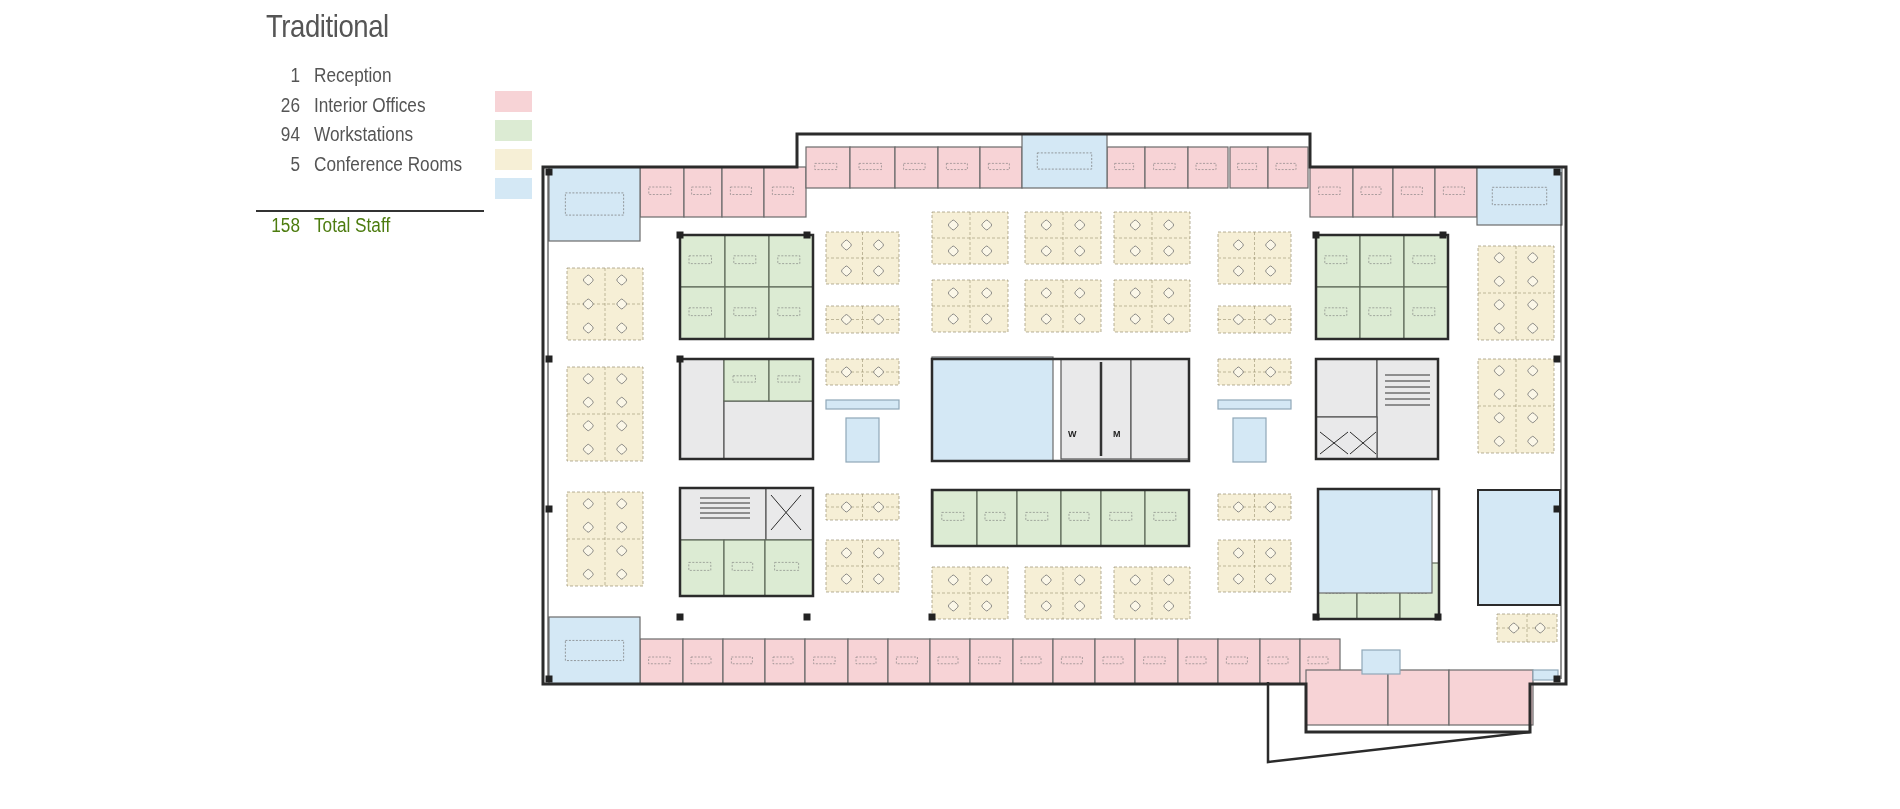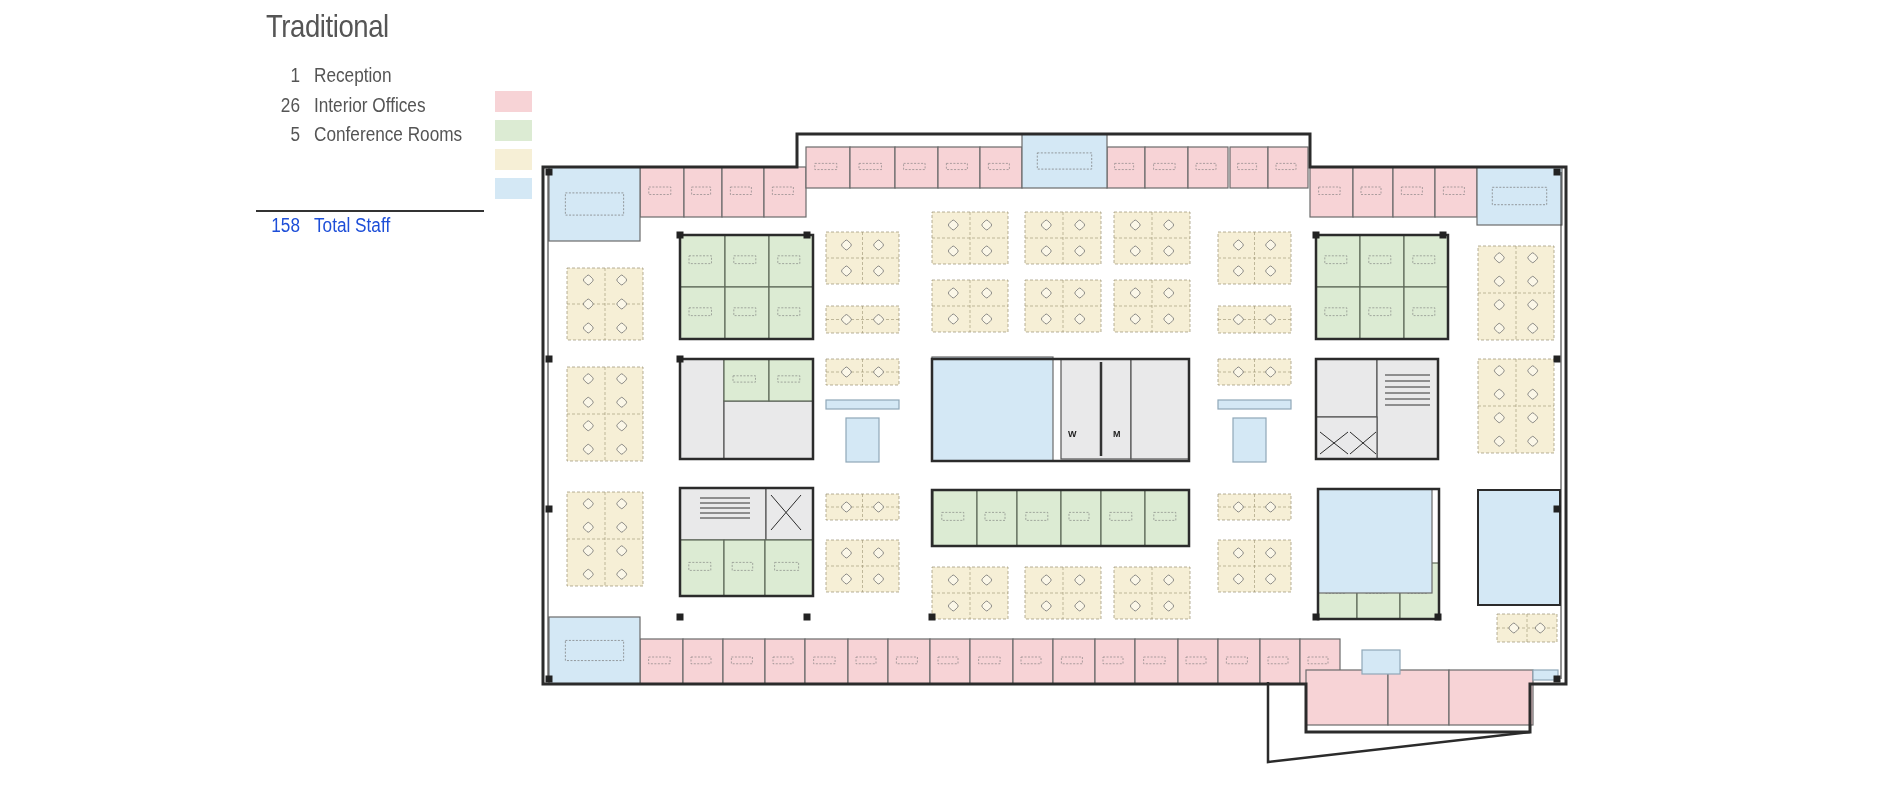--- a/index.html
+++ b/index.html
@@ -3,39 +3,43 @@
 <meta charset="utf-8">
 <style>
   html, body { margin:0; padding:0; background:#ffffff; }
   body { width:1900px; height:809px; position:relative; overflow:hidden; font-family:"Liberation Sans", "DejaVu Sans", sans-serif; }
   .title { position:absolute; left:266px; top:8px; font-size:32px; color:#555555; letter-spacing:-0.5px; transform:scaleX(0.86); transform-origin:left top; }
   .legend { position:absolute; left:256px; top:64px; width:240px; }
   .legend-row { position:relative; height:29.5px; font-size:20px; color:#555555; }
   .legend-count { position:absolute; left:0; width:44px; text-align:right; transform:scaleX(0.86); transform-origin:right center; }
   .legend-label { position:absolute; left:58px; white-space:nowrap; transform:scaleX(0.86); transform-origin:left center; }
   .legend-rule { position:absolute; left:256px; top:210px; width:228px; height:1.5px; background:#333333; }
-  .legend-total { position:absolute; left:256px; top:214px; width:240px; height:28px; font-size:20px; color:#1d4ed8; }
+  .legend-total { position:absolute; left:256px; top:214px; width:240px; height:28px; font-size:20px; color:#4d7c0f; }
   .swatch { position:absolute; left:495px; width:37px; height:21px; }
   svg#plan { position:absolute; left:0; top:0; }
   .wall { fill:none; stroke:#2b2b2b; }
   .room-label { font-family:"Liberation Sans", sans-serif; font-size:9px; font-weight:bold; fill:#222; }
 </style>
 </head>
 <body>
 
 <div class="title">Traditional</div>
 
 <div class="legend">
   <div class="legend-row">
     <span class="legend-count">1</span>
     <span class="legend-label">Reception</span>
   </div>
   <div class="legend-row">
     <span class="legend-count">26</span>
     <span class="legend-label">Interior Offices</span>
+  </div>
+  <div class="legend-row">
+    <span class="legend-count">94</span>
+    <span class="legend-label">Workstations</span>
   </div>
   <div class="legend-row">
     <span class="legend-count">5</span>
     <span class="legend-label">Conference Rooms</span>
   </div>
 </div>
 <div class="legend-rule"></div>
 <div class="legend-total legend-row">
   <span class="legend-count">158</span>
   <span class="legend-label">Total Staff</span>

